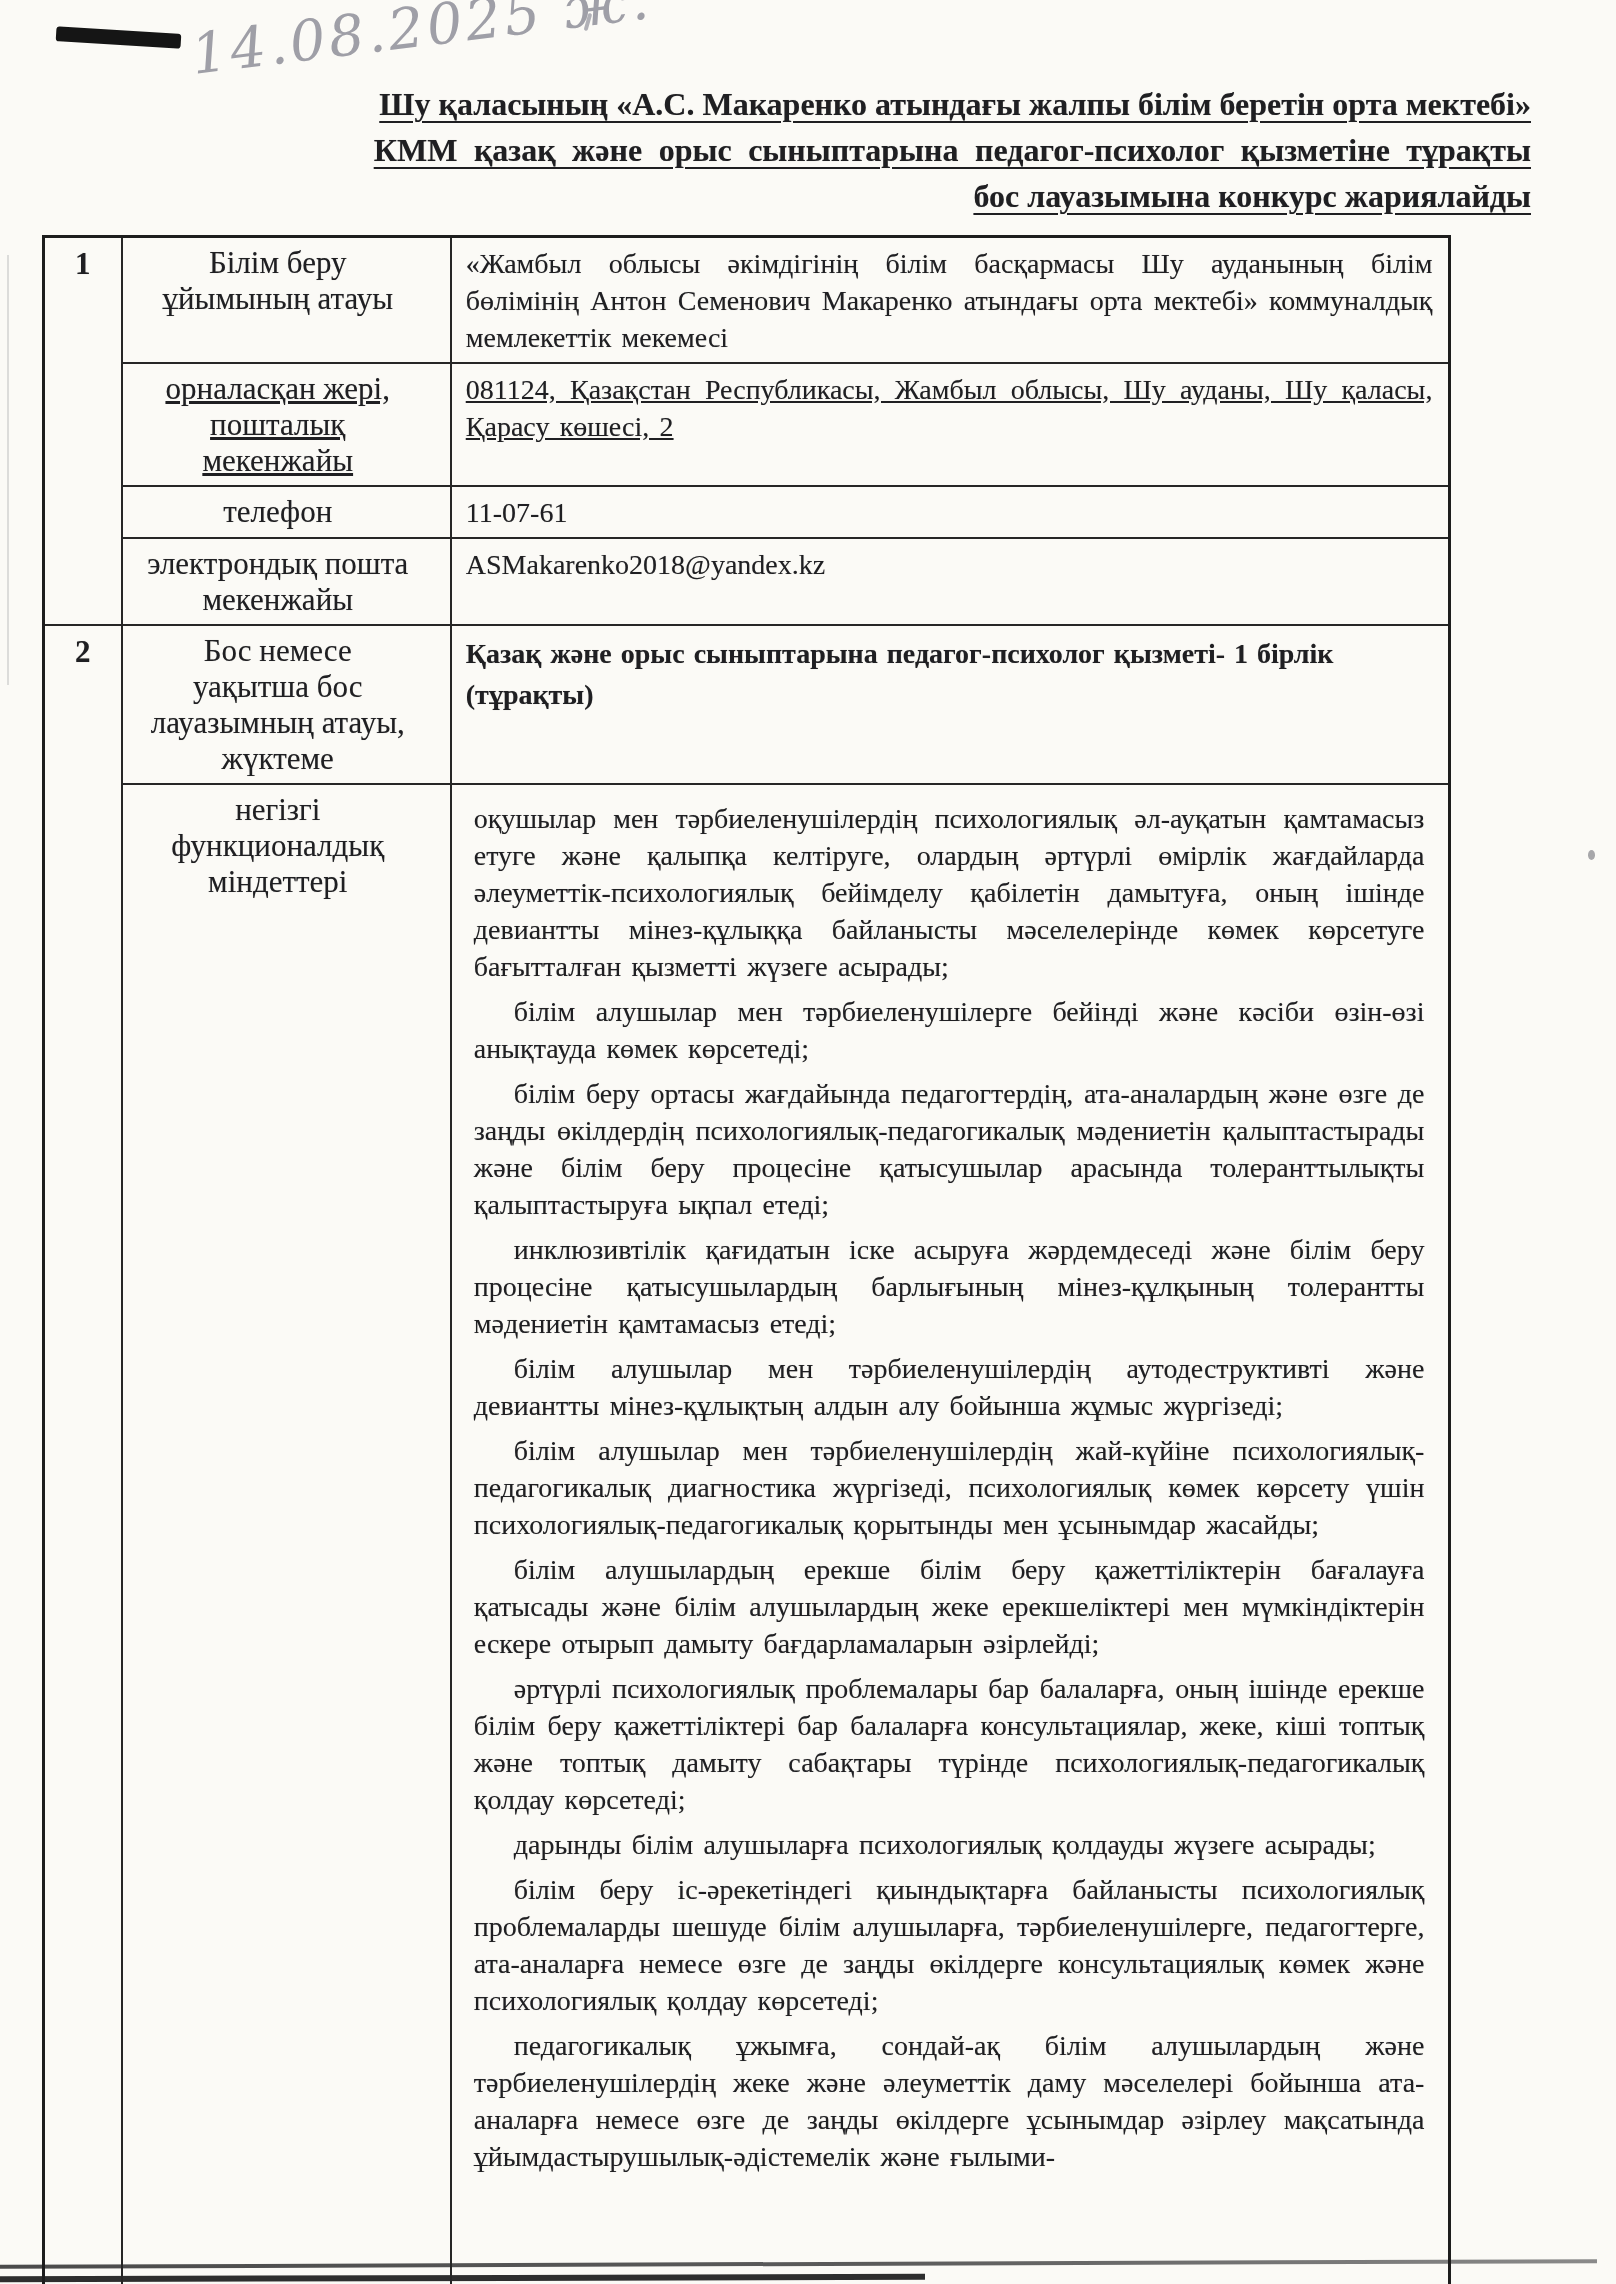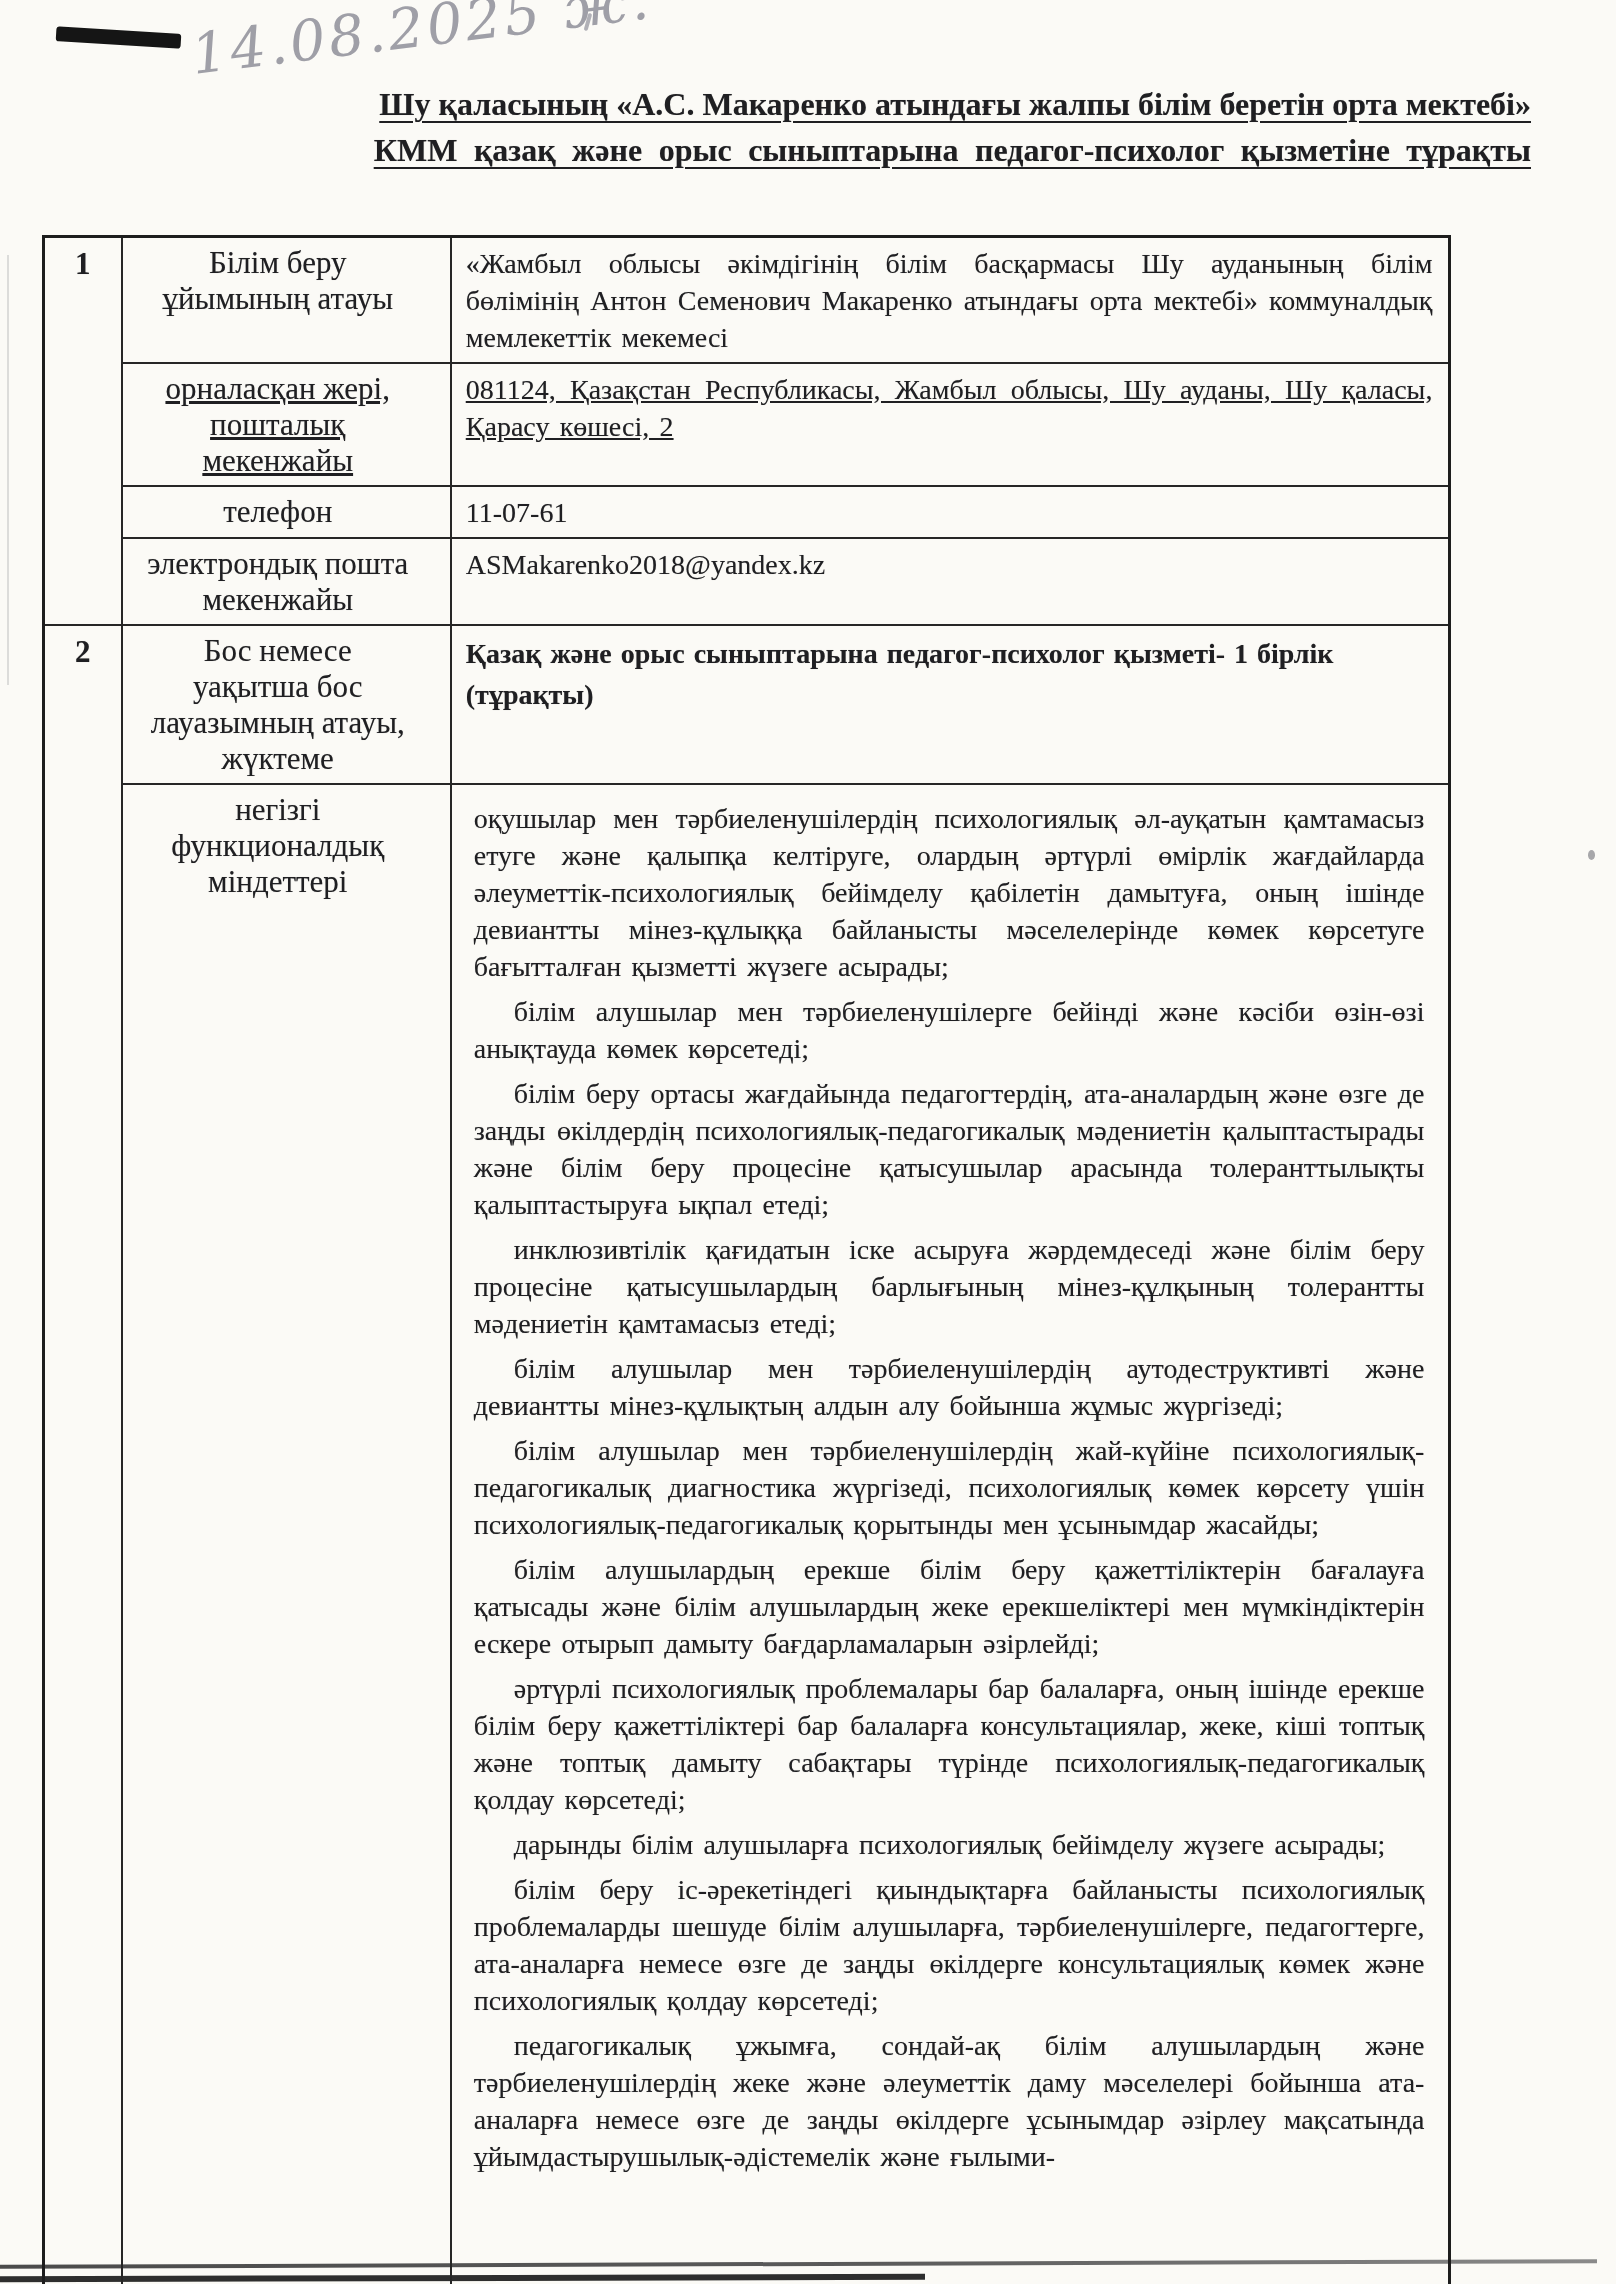--- a/index.html
+++ b/index.html
@@ -69,20 +69,21 @@
   <div class="speck-right"></div>
   <div class="edge-line"></div>
   <div class="bottom-line"></div>
   <div class="bottom-line2"></div>
 
   <div class="handwriting">14.08.2025 ж.</div>
 
   <div class="title">
     <div class="line l1">Шу қаласының «А.С. Макаренко атындағы жалпы білім беретін орта мектебі»</div>
     <div class="line l2">КММ  қазақ және орыс сыныптарына  педагог-психолог қызметіне  тұрақты</div>
+    <div class="line l3">бос лауазымына конкурс жариялайды</div>
   </div>
 
   <table class="vtable">
     <colgroup>
         <col class="c-num">
         <col class="c-lbl">
         <col class="c-val">
       </colgroup>
     <tbody>
       <tr class="r1">
@@ -112,21 +113,21 @@
         <td class="lbl">негізгі функционалдық міндеттері</td>
         <td class="val duties">
           <p>оқушылар мен тәрбиеленушілердің психологиялық әл-ауқатын қамтамасыз етуге және қалыпқа келтіруге, олардың әртүрлі өмірлік жағдайларда әлеуметтік-психологиялық бейімделу қабілетін дамытуға, оның ішінде девиантты мінез-құлыққа байланысты мәселелерінде көмек көрсетуге бағытталған қызметті жүзеге асырады;</p>
           <p>білім алушылар мен тәрбиеленушілерге бейінді және кәсіби өзін-өзі анықтауда көмек көрсетеді;</p>
           <p>білім беру ортасы жағдайында педагогтердің, ата-аналардың және өзге де заңды өкілдердің психологиялық-педагогикалық мәдениетін қалыптастырады және білім беру процесіне қатысушылар арасында толеранттылықты қалыптастыруға ықпал етеді;</p>
           <p>инклюзивтілік қағидатын іске асыруға жәрдемдеседі және білім беру процесіне қатысушылардың барлығының мінез-құлқының толерантты мәдениетін қамтамасыз етеді;</p>
           <p>білім алушылар мен тәрбиеленушілердің аутодеструктивті және девиантты мінез-құлықтың алдын алу бойынша жұмыс жүргізеді;</p>
           <p>білім алушылар мен тәрбиеленушілердің жай-күйіне психологиялық-педагогикалық диагностика жүргізеді, психологиялық көмек көрсету үшін психологиялық-педагогикалық қорытынды мен ұсынымдар жасайды;</p>
           <p>білім алушылардың ерекше білім беру қажеттіліктерін бағалауға қатысады және білім алушылардың жеке ерекшеліктері мен мүмкіндіктерін ескере отырып дамыту бағдарламаларын әзірлейді;</p>
           <p>әртүрлі психологиялық проблемалары бар балаларға, оның ішінде ерекше білім беру қажеттіліктері бар балаларға консультациялар, жеке, кіші топтық және топтық дамыту сабақтары түрінде психологиялық-педагогикалық қолдау көрсетеді;</p>
-          <p>дарынды білім алушыларға психологиялық бейімделу жүзеге асырады;</p>
+          <p>дарынды білім алушыларға психологиялық қолдауды жүзеге асырады;</p>
           <p>білім беру іс-әрекетіндегі қиындықтарға байланысты психологиялық проблемаларды шешуде білім алушыларға, тәрбиеленушілерге, педагогтерге, ата-аналарға немесе өзге де заңды өкілдерге консультациялық көмек және психологиялық қолдау көрсетеді;</p>
           <p>педагогикалық ұжымға, сондай-ақ білім алушылардың және тәрбиеленушілердің жеке және әлеуметтік даму мәселелері бойынша ата-аналарға немесе өзге де заңды өкілдерге ұсынымдар әзірлеу мақсатында ұйымдастырушылық-әдістемелік және ғылыми-</p>
         </td>
       </tr>
     </tbody>
   </table>
 
 </div>
 
 

